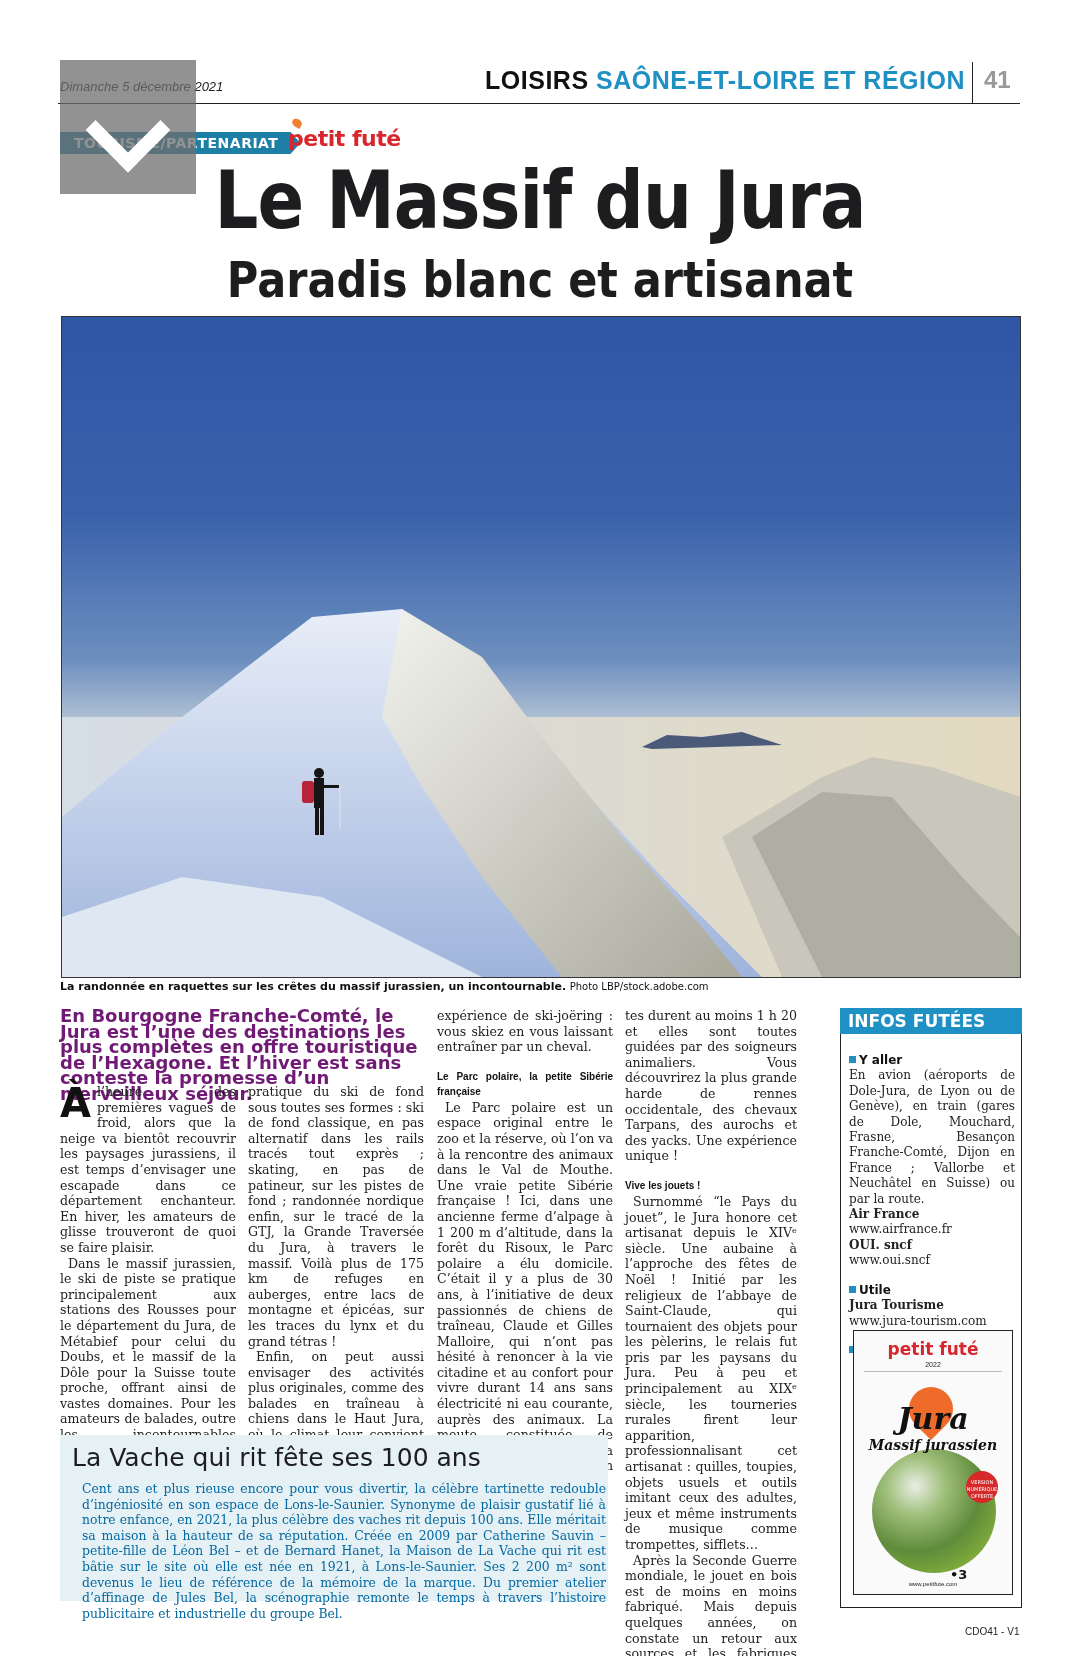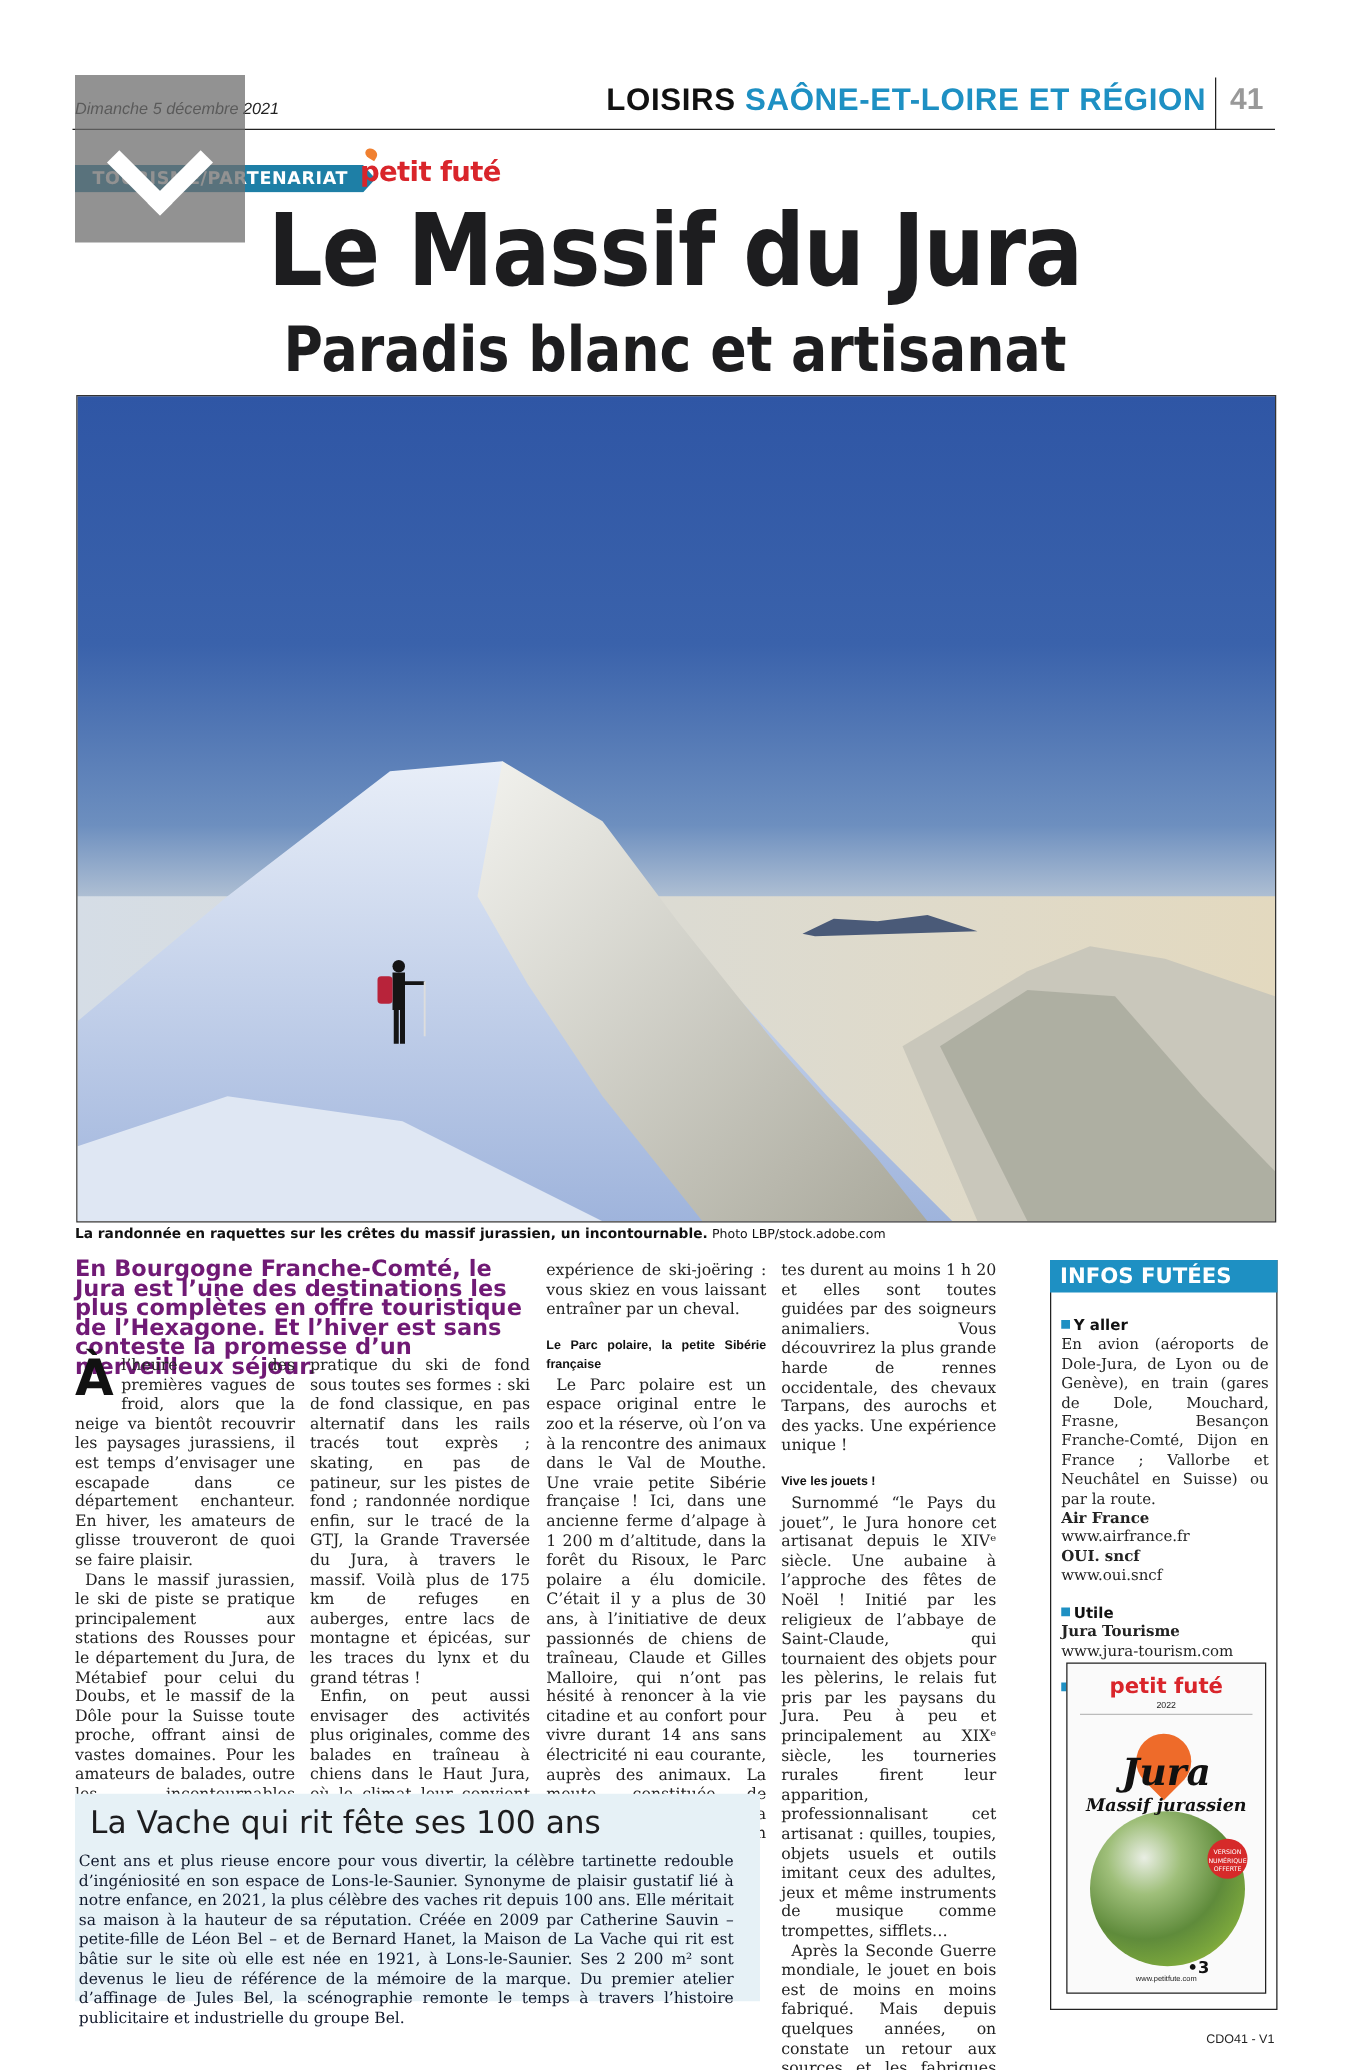--- a/index.html
+++ b/index.html
@@ -37,21 +37,21 @@
   .col p.ni{text-indent:0;}
   .col h4{font-family:Liberation Sans, sans-serif;font-size:10px;line-height:15px;margin:14px 0 1px 0;font-weight:bold;color:#111;}
   .col1{left:60px;top:1084px;width:176px;}
   .col2{left:248px;top:1084px;width:176px;}
   .col3{left:437px;top:1008px;width:176px;}
   .col4{left:625px;top:1008px;width:172px;}
   .dropcap{float:left;font-family:"DejaVu Sans",sans-serif;font-weight:bold;font-size:40px;line-height:34px;margin:2px 6px 0 0;color:#111;}
   
   .box{left:60px;top:1435px;width:548px;height:166px;background:#e6f1f6;}
   .box h3{position:absolute;left:12px;top:8px;margin:0;font-family:"DejaVu Sans",sans-serif;font-weight:normal;font-size:25px;color:#1d1d1f;white-space:nowrap;}
-  .box .bt{position:absolute;left:3px;top:46px;width:524px;font-size:12.4px;line-height:15.6px;text-align:justify;color:#0f172a;}
+  .box .bt{position:absolute;left:22px;top:46px;width:524px;font-size:12.4px;line-height:15.6px;text-align:justify;color:#0369a1;}
   
   .side{left:840px;top:1008px;width:180px;height:598px;border:1px solid #222;}
   .side .st{position:absolute;left:-1px;top:-1px;width:182px;height:26px;background:#1e90c3;color:#ffffff;font-family:"DejaVu Sans",sans-serif;font-weight:bold;font-size:17px;line-height:26px;padding-left:8px;box-sizing:border-box;}
   .side .sc{position:absolute;left:8px;top:44px;width:166px;font-size:12px;line-height:15.4px;color:#222;}
   .side h5{font-family:"DejaVu Sans",sans-serif;font-size:12px;margin:0;font-weight:bold;color:#111;}
   .side h5 .sq{display:inline-block;width:7px;height:7px;background:#1e90c3;margin-right:3px;vertical-align:1px;}
   .side .sb{margin-top:14px;}
   .side .txt{text-align:justify;}
   .side .b{font-weight:bold;}
   .cover{left:853px;top:1330px;width:158px;height:263px;border:1px solid #222;background:#fafafa;overflow:hidden;}

